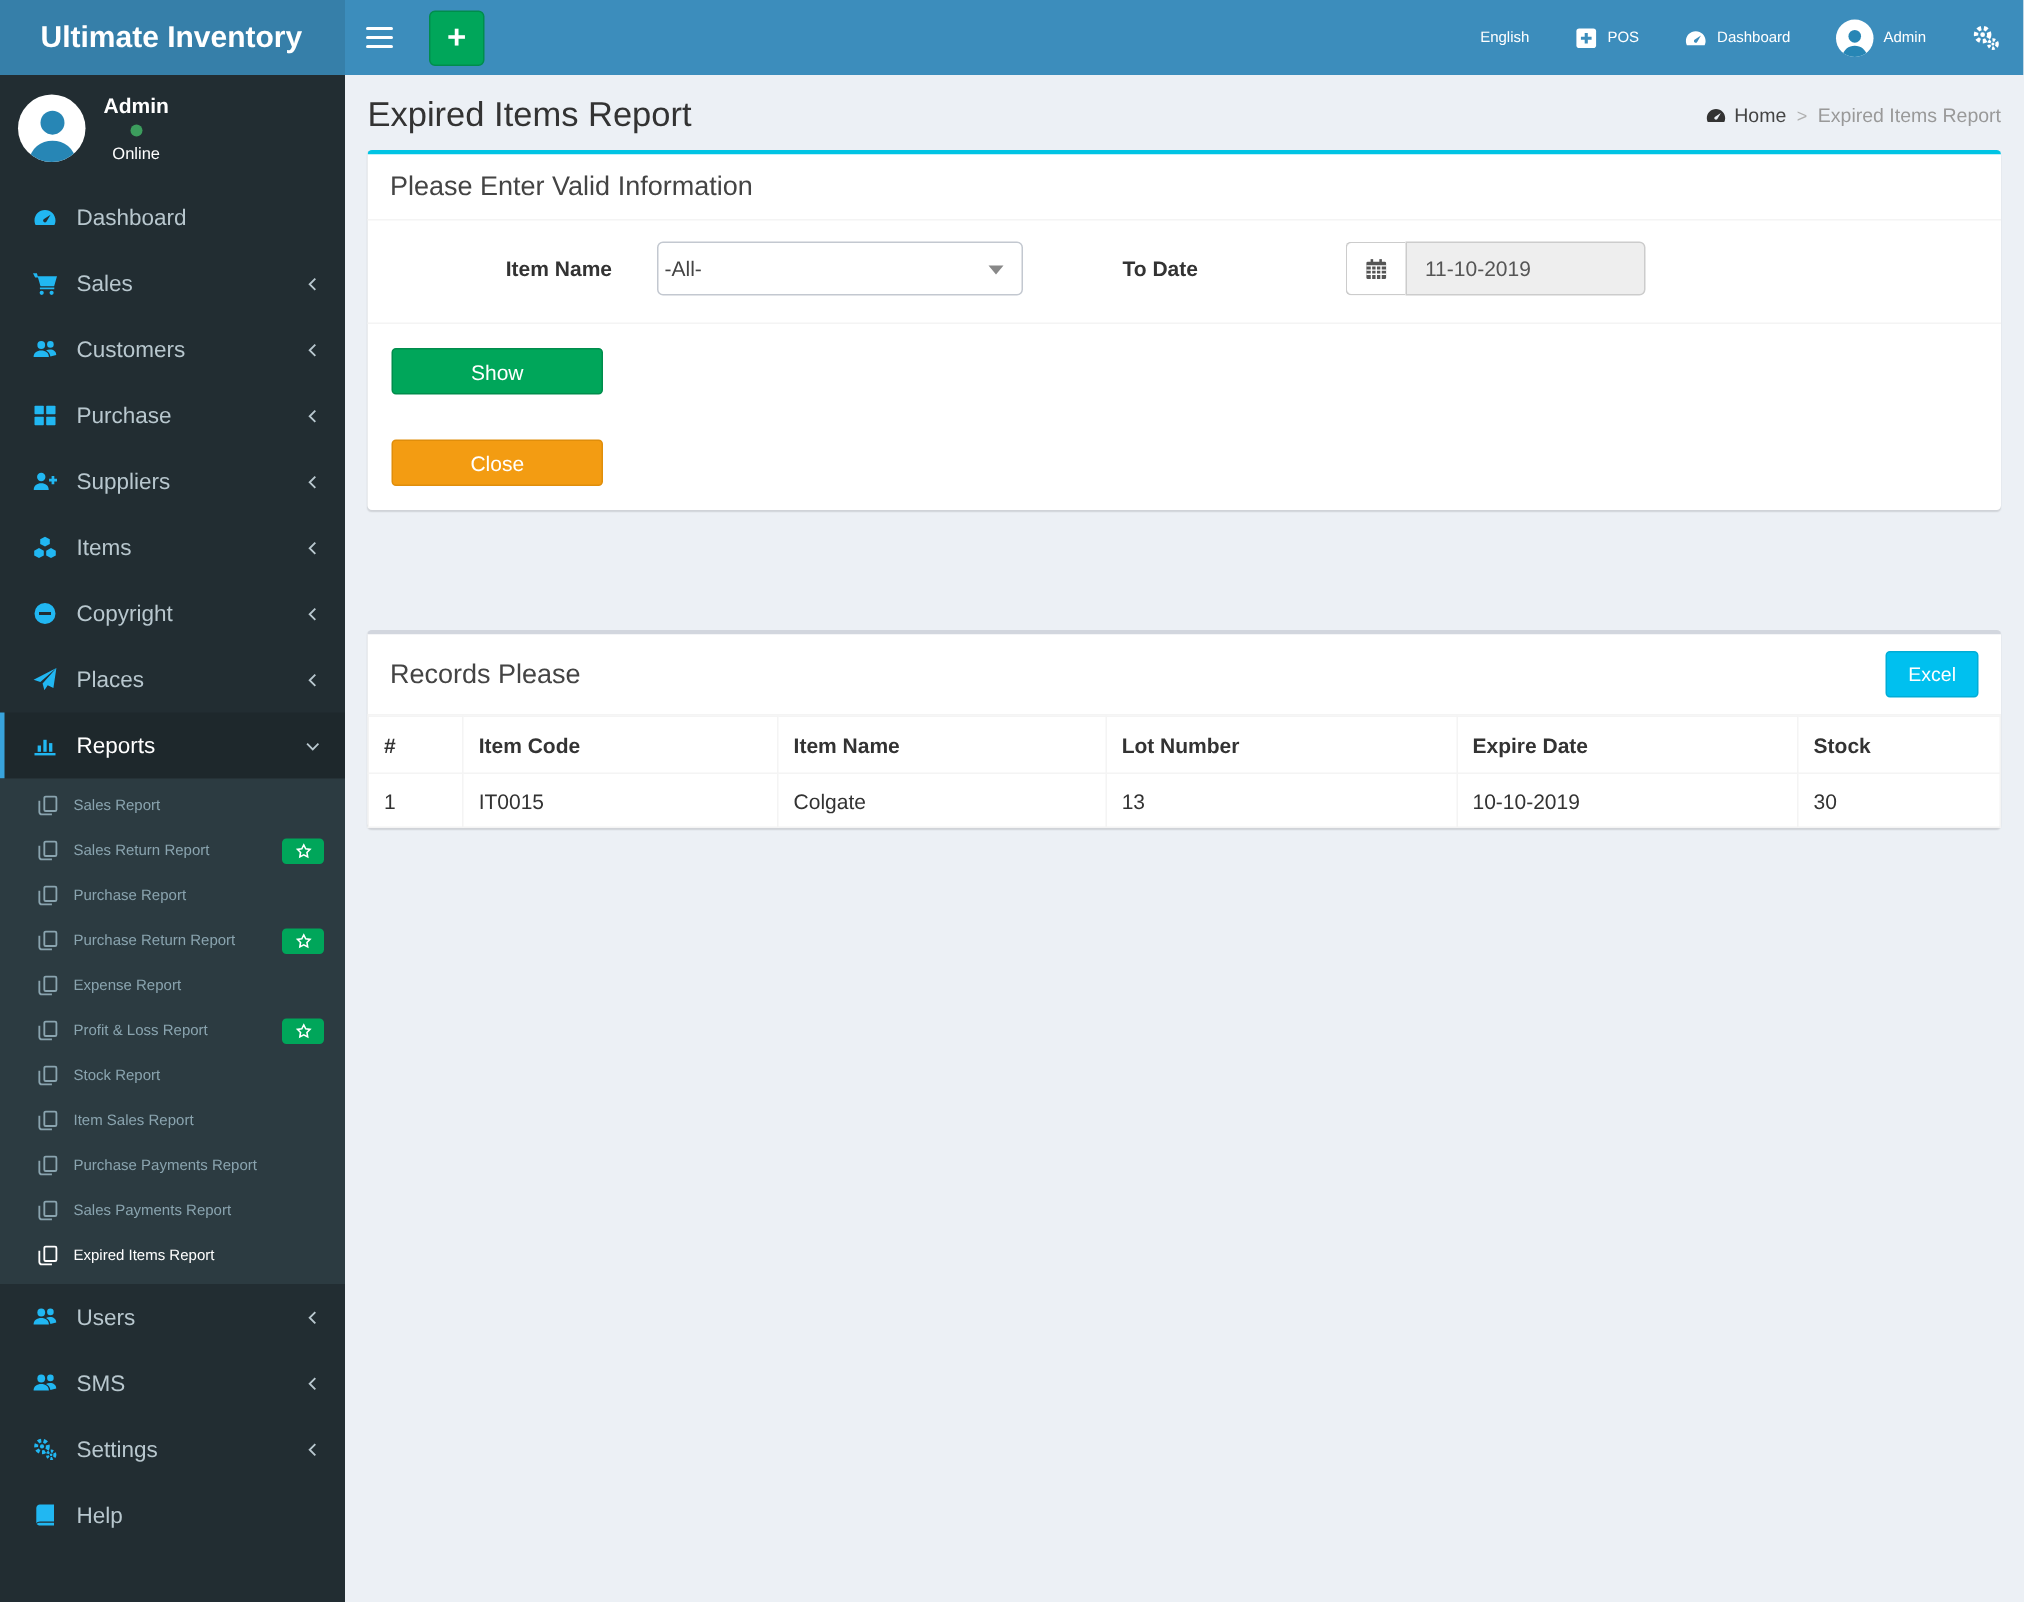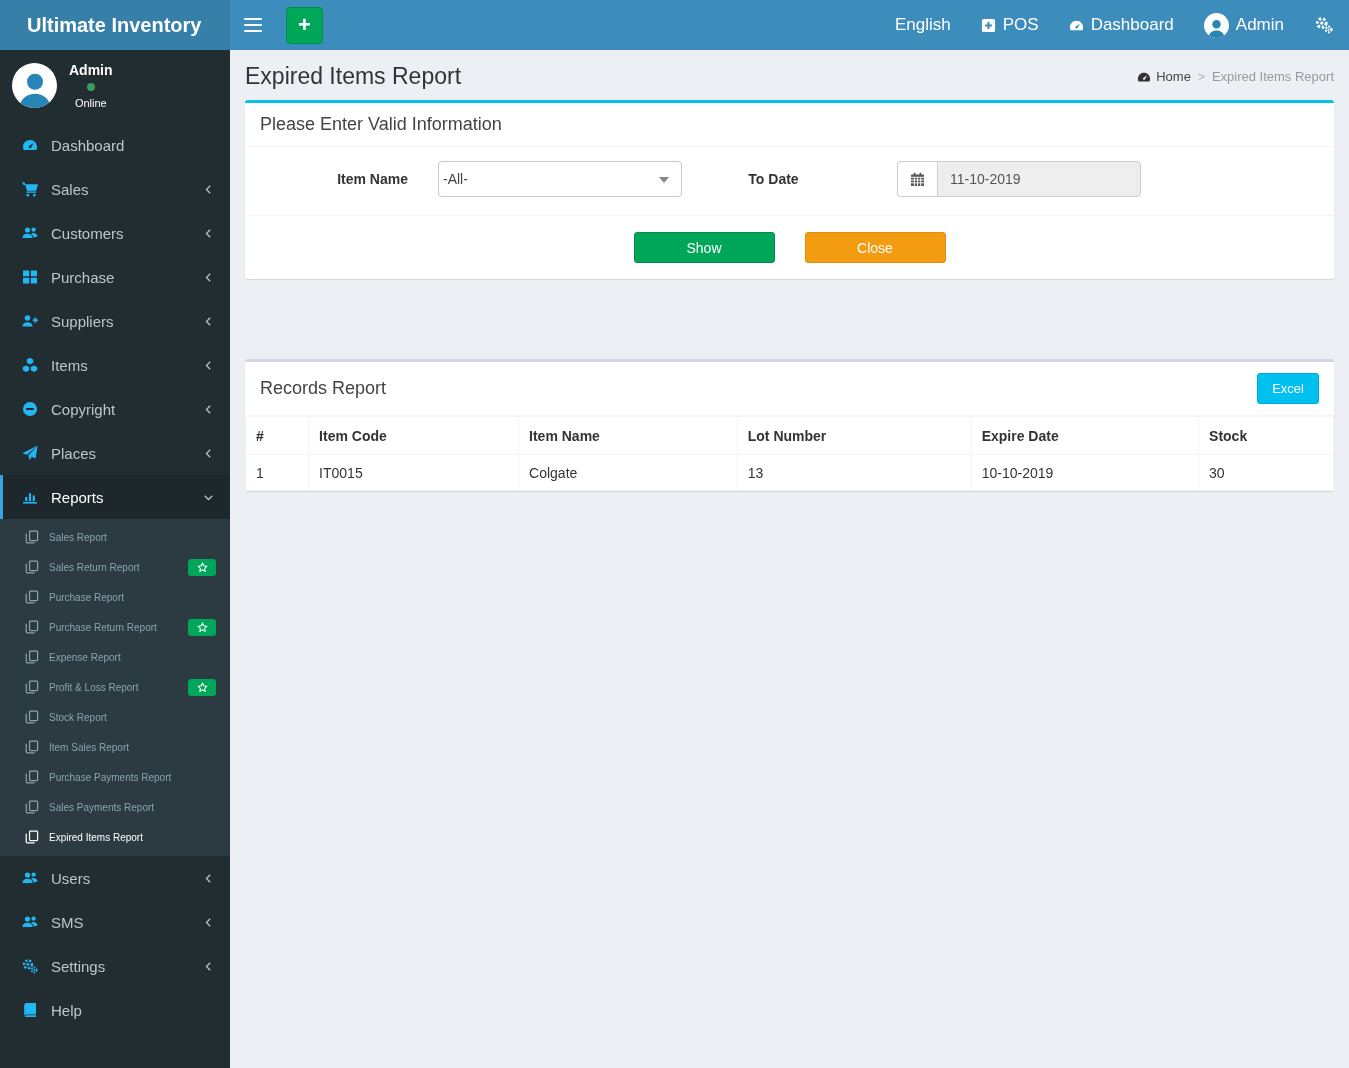--- a/index.html
+++ b/index.html
@@ -44,21 +44,21 @@
   .main { flex:1; display:flex; flex-direction:column; min-width:0; }
   .topnav { height:50px; background:#3c8dbc; display:flex; align-items:center; color:#fff; flex:0 0 50px; }
   .hamburger { width:46px; height:50px; display:flex; flex-direction:column; gap:3.5px;
                align-items:center; justify-content:center; cursor:pointer; }
   .hamburger span { width:18px; height:2.6px; background:#fff; border-radius:1px; }
   .add-btn { width:37px; height:37px; background:#00a65a; border:1px solid #008d4c; border-radius:4px;
              color:#fff; display:flex; align-items:center; justify-content:center; cursor:pointer;
              font-size:22px; line-height:1; margin-left:10px; font-weight:bold; }
   .topnav-right { margin-left:auto; display:flex; align-items:center; height:50px; }
   .tlink { display:flex; align-items:center; gap:7px; padding:0 15px; height:50px;
-           color:#fff; font-size:17px; text-decoration:none; cursor:pointer; }
+           color:#fff; font-size:10px; text-decoration:none; cursor:pointer; }
   .tlink .ticon { width:15px; height:15px; } .tlink .ticon svg { width:100%; height:100%; display:block; }
   .avatar-sm { width:25px; height:25px; border-radius:50%; background:#fff; overflow:hidden;
                display:flex; align-items:flex-end; justify-content:center; }
   .avatar-sm svg { width:21px; height:21px; color:#2786b5; }
   .gear-link { padding:0 16px; } .gear-link .ticon { width:18px; height:18px; }
 
   .content-wrapper { flex:1; background:#ecf0f5; overflow:hidden; }
   .content-header { display:flex; align-items:center; justify-content:space-between; padding:13px 15px 10px; }
   .page-title { font-size:23px; font-weight:500; color:#333; }
   .breadcrumb { display:flex; align-items:center; gap:7px; font-size:13px; }
@@ -76,28 +76,28 @@
   .form-row { display:flex; align-items:center; }
   .flabel { font-size:14px; font-weight:bold; color:#333; }
   .flabel1 { width:148px; text-align:right; margin-right:30px; }
   .flabel2 { width:183px; text-align:center; margin-right:32px; }
   .select { width:244px; height:36px; border:1px solid #c3c8d0; border-radius:4px; background:#fff;
             display:flex; align-items:center; padding:0 4px; font-size:14px; color:#444;
             position:relative; cursor:pointer; }
   .select .caret { position:absolute; right:12px; top:15px; width:0; height:0;
                    border-left:5px solid transparent; border-right:5px solid transparent;
                    border-top:6px solid #888; }
-  .input-group { display:flex; width:244px; height:36px; }
+  .input-group { display:flex; width:200px; height:36px; }
   .ig-addon { width:40px; background:#fff; border:1px solid #ccc; border-right:none;
               border-radius:4px 0 0 4px; display:flex; align-items:center; justify-content:center;
               color:#555; cursor:pointer; }
   .ig-addon svg { width:15px; height:15px; }
   .ig-input { flex:1; background:#eee; border:1px solid #ccc; border-radius:0 4px 4px 0;
               display:flex; align-items:center; padding:0 12px; font-size:14px; color:#555; }
-  .box-footer { border-top:1px solid #f4f4f4; padding:16px; display:flex; justify-content:center; gap:30px; }
+  .box-footer { border-top:1px solid #f4f4f4; padding:16px; display:flex; justify-content:center; gap:30px;flex-direction:column; }
   .btn { border:none; border-radius:3px; width:141px; height:31px; font-size:14px; color:#fff;
          cursor:pointer; font-family:"Liberation Sans",sans-serif; }
   .btn-show { background:#00a65a; border:1px solid #008d4c; }
   .btn-close { background:#f39c12; border:1px solid #e08e0b; }
   .btn-excel { background:#00c0ef; border:1px solid #00acd6; color:#fff; border-radius:3px;
                padding:7px 14px; font-size:13px; cursor:pointer; font-family:"Liberation Sans",sans-serif; }
 
   table.records { width:100%; border-collapse:collapse; font-size:14px; }
   table.records th, table.records td { border:1px solid #f4f4f4; text-align:left; padding:0 10px; }
   table.records th { height:38px; font-weight:bold; color:#333; }
@@ -541,21 +541,21 @@
           </div>
         </div>
         <div class="box-footer">
           <button class="btn btn-show">Show</button>
           <button class="btn btn-close">Close</button>
         </div>
       </section>
 
       <section class="box box-default">
         <div class="box-header">
-          <span>Records Report</span>
+          <span>Records Please</span>
           <button class="btn-excel">Excel</button>
         </div>
         <table class="records">
           <colgroup>
             <col style="width:5.8%">
               <col style="width:19.3%">
               <col style="width:20.1%">
             <col style="width:21.5%">
               <col style="width:20.9%">
               <col style="width:12.4%">

